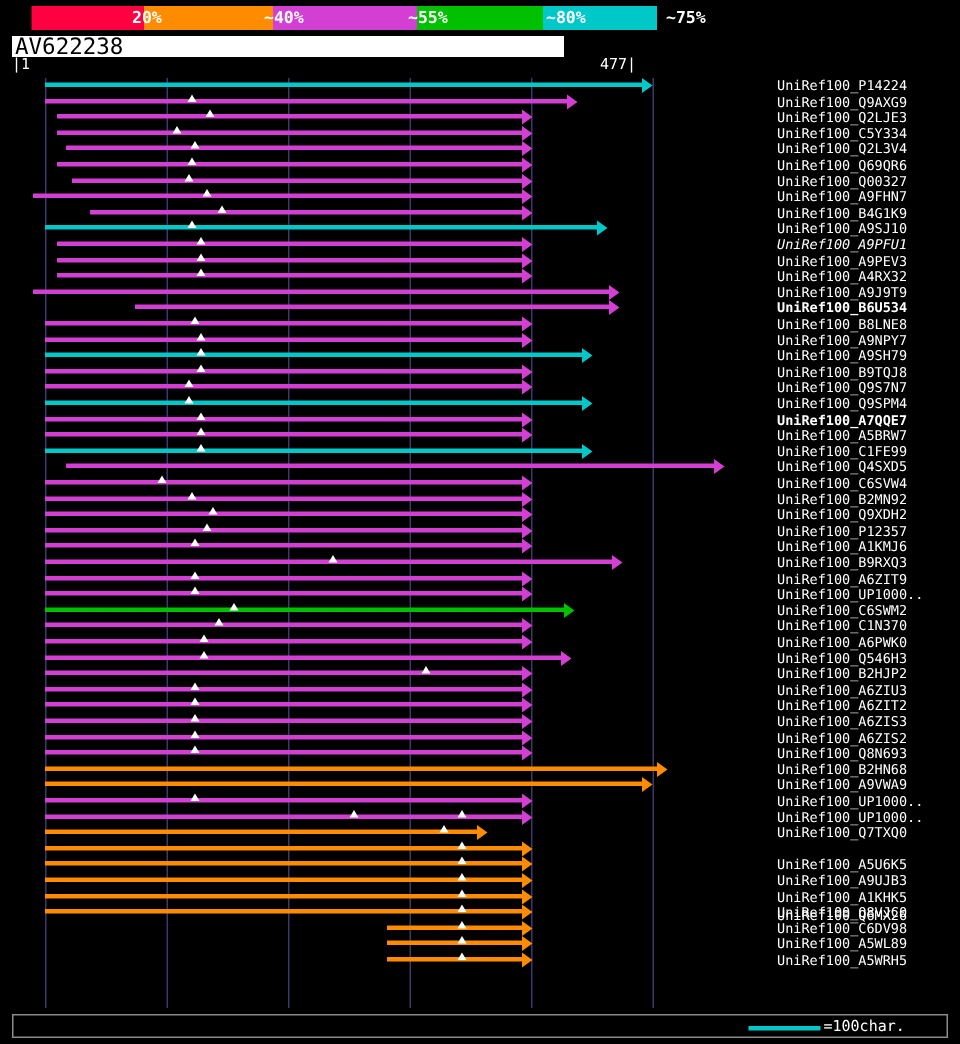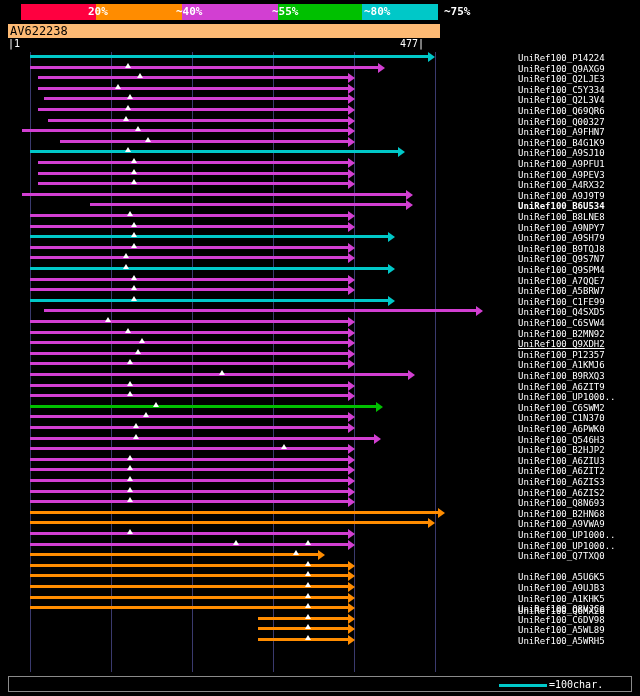--- a/index.html
+++ b/index.html
@@ -37,25 +37,25 @@
     color: #ffffff;
     font-weight: bold;
     white-space: nowrap;
   }
 
   
   #querybar {
     position: absolute;
     left: 8px;
     top: 24px;
-    width: 432px;
+    width: 368px;
     height: 14px;
-    background: #fdba74;
+    background: #ffffff;
     color: #000000;
-    font-size: 12px;
+    font-size: 15px;
     line-height: 14px;
     padding-left: 2px;
     box-sizing: border-box;
   }
   #rulerrow {
     position: absolute;
     left: 8px;
     top: 38px;
     width: 506px;
     height: 12px;
@@ -463,38 +463,38 @@
     <div class="lab" style="top: 1px;">UniRef100_P14224</div>
     <div class="lab" style="top: 11.6px;">UniRef100_Q9AXG9</div>
     <div class="lab" style="top: 22.2px;">UniRef100_Q2LJE3</div>
     <div class="lab" style="top: 32.8px;">UniRef100_C5Y334</div>
     <div class="lab" style="top: 43.4px;">UniRef100_Q2L3V4</div>
     <div class="lab" style="top: 54px;">UniRef100_Q69QR6</div>
     <div class="lab" style="top: 64.6px;">UniRef100_Q00327</div>
     <div class="lab" style="top: 75.2px;">UniRef100_A9FHN7</div>
     <div class="lab" style="top: 85.8px;">UniRef100_B4G1K9</div>
     <div class="lab" style="top: 96.4px;">UniRef100_A9SJ10</div>
-    <div class="lab" style="top: 107px;">UniRef100_A9PFU1</div>
+    <div class="lab" style="top: 107px; font-style: italic;">UniRef100_A9PFU1</div>
     <div class="lab" style="top: 117.6px;">UniRef100_A9PEV3</div>
     <div class="lab" style="top: 128.2px;">UniRef100_A4RX32</div>
     <div class="lab" style="top: 138.8px;">UniRef100_A9J9T9</div>
     <div class="lab" style="top: 149.4px; font-weight: bold;">UniRef100_B6U534</div>
     <div class="lab" style="top: 160px;">UniRef100_B8LNE8</div>
     <div class="lab" style="top: 170.6px;">UniRef100_A9NPY7</div>
     <div class="lab" style="top: 181.2px;">UniRef100_A9SH79</div>
     <div class="lab" style="top: 191.8px;">UniRef100_B9TQJ8</div>
     <div class="lab" style="top: 202.4px;">UniRef100_Q9S7N7</div>
     <div class="lab" style="top: 213px;">UniRef100_Q9SPM4</div>
-    <div class="lab" style="top: 223.6px;">UniRef100_A7QQE7</div>
+    <div class="lab" style="top: 223.6px; font-weight: bold;">UniRef100_A7QQE7</div>
     <div class="lab" style="top: 234.2px;">UniRef100_A5BRW7</div>
     <div class="lab" style="top: 244.8px;">UniRef100_C1FE99</div>
     <div class="lab" style="top: 255.4px;">UniRef100_Q4SXD5</div>
     <div class="lab" style="top: 266px;">UniRef100_C6SVW4</div>
     <div class="lab" style="top: 276.6px;">UniRef100_B2MN92</div>
-    <div class="lab" style="top: 287.2px; text-decoration: underline;">UniRef100_Q9XDH2</div>
+    <div class="lab" style="top: 287.2px;">UniRef100_Q9XDH2</div>
     <div class="lab" style="top: 297.8px;">UniRef100_P12357</div>
     <div class="lab" style="top: 308.4px;">UniRef100_A1KMJ6</div>
     <div class="lab" style="top: 319px;">UniRef100_B9RXQ3</div>
     <div class="lab" style="top: 329.6px;">UniRef100_A6ZIT9</div>
     <div class="lab" style="top: 340.2px;">UniRef100_UP1000..</div>
     <div class="lab" style="top: 350.8px;">UniRef100_C6SWM2</div>
     <div class="lab" style="top: 361.4px;">UniRef100_C1N370</div>
     <div class="lab" style="top: 372px;">UniRef100_A6PWK0</div>
     <div class="lab" style="top: 382.6px;">UniRef100_Q546H3</div>
     <div class="lab" style="top: 393.2px;">UniRef100_B2HJP2</div>

